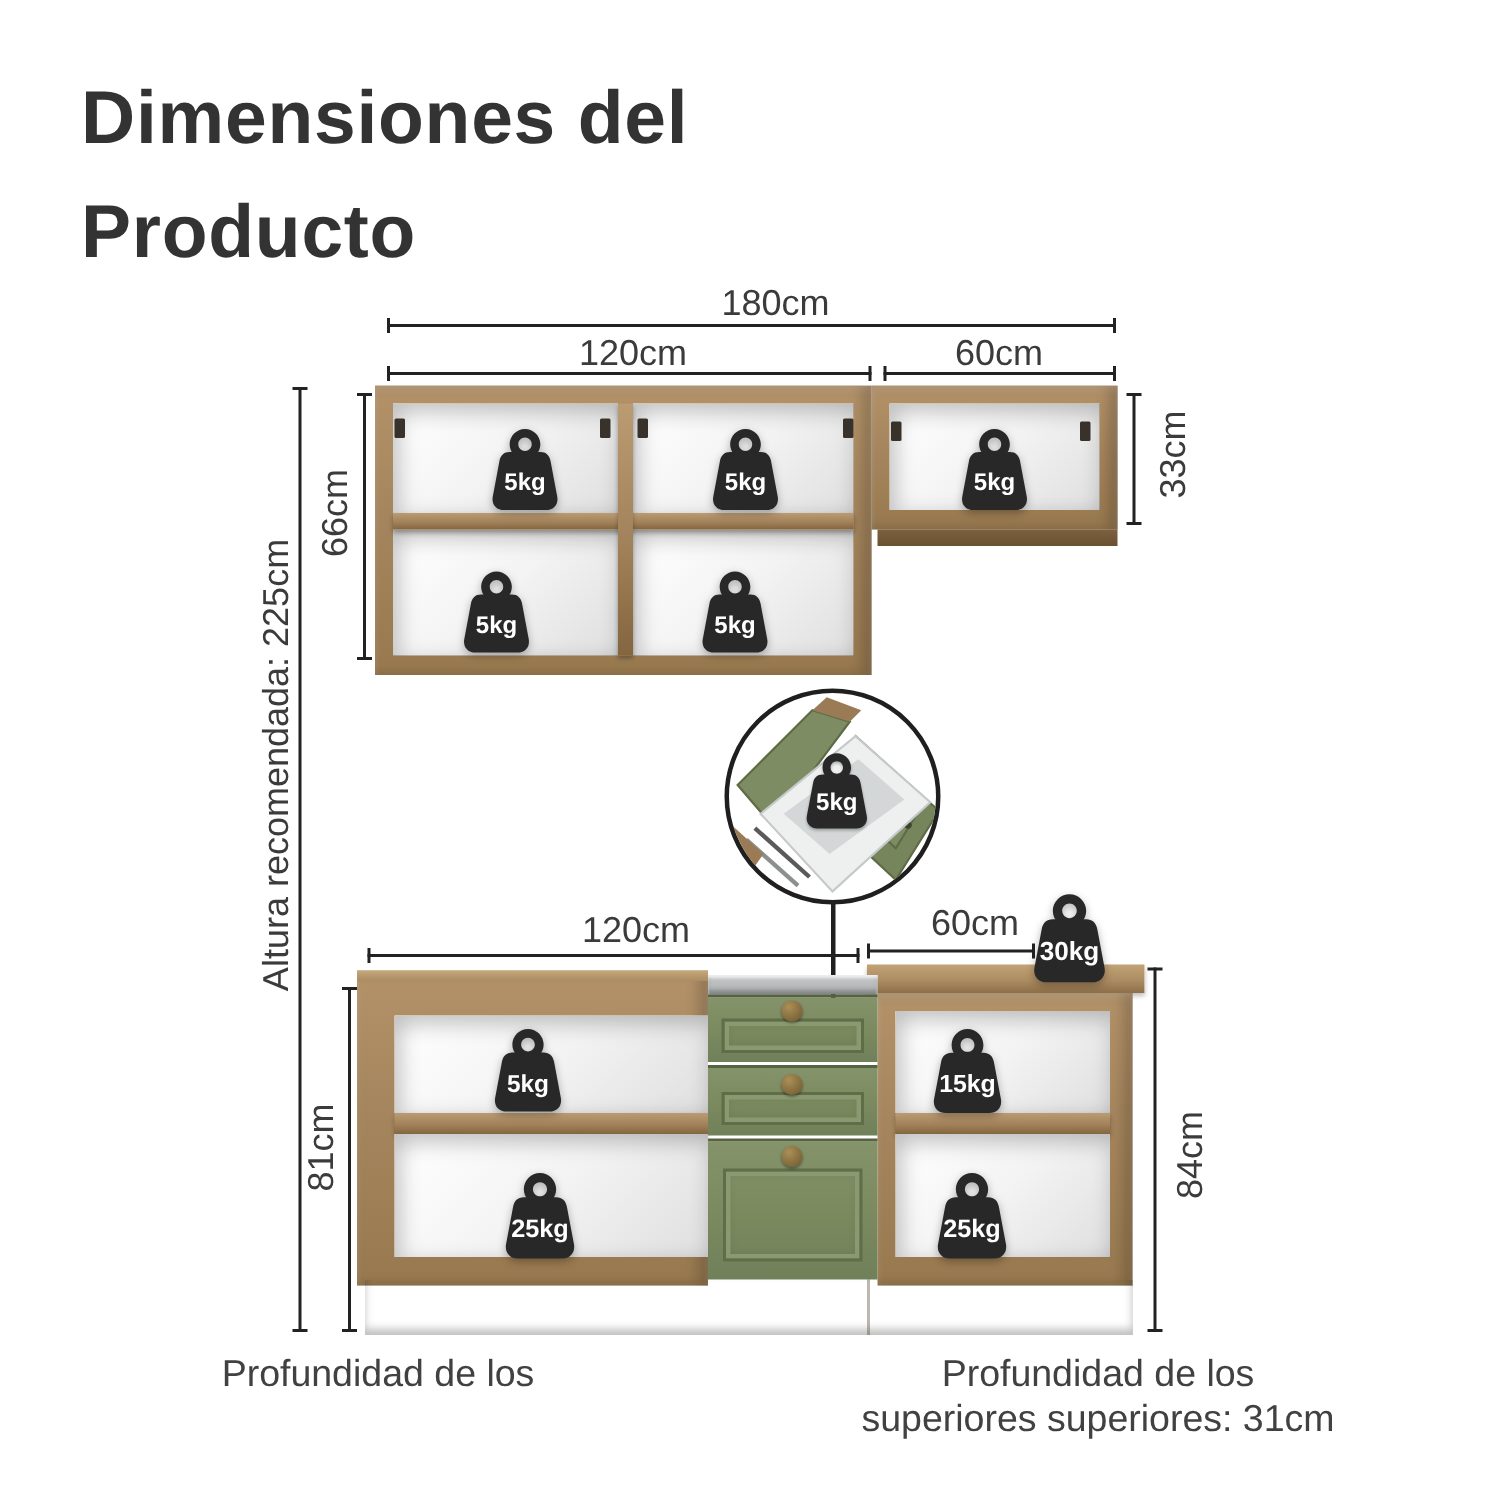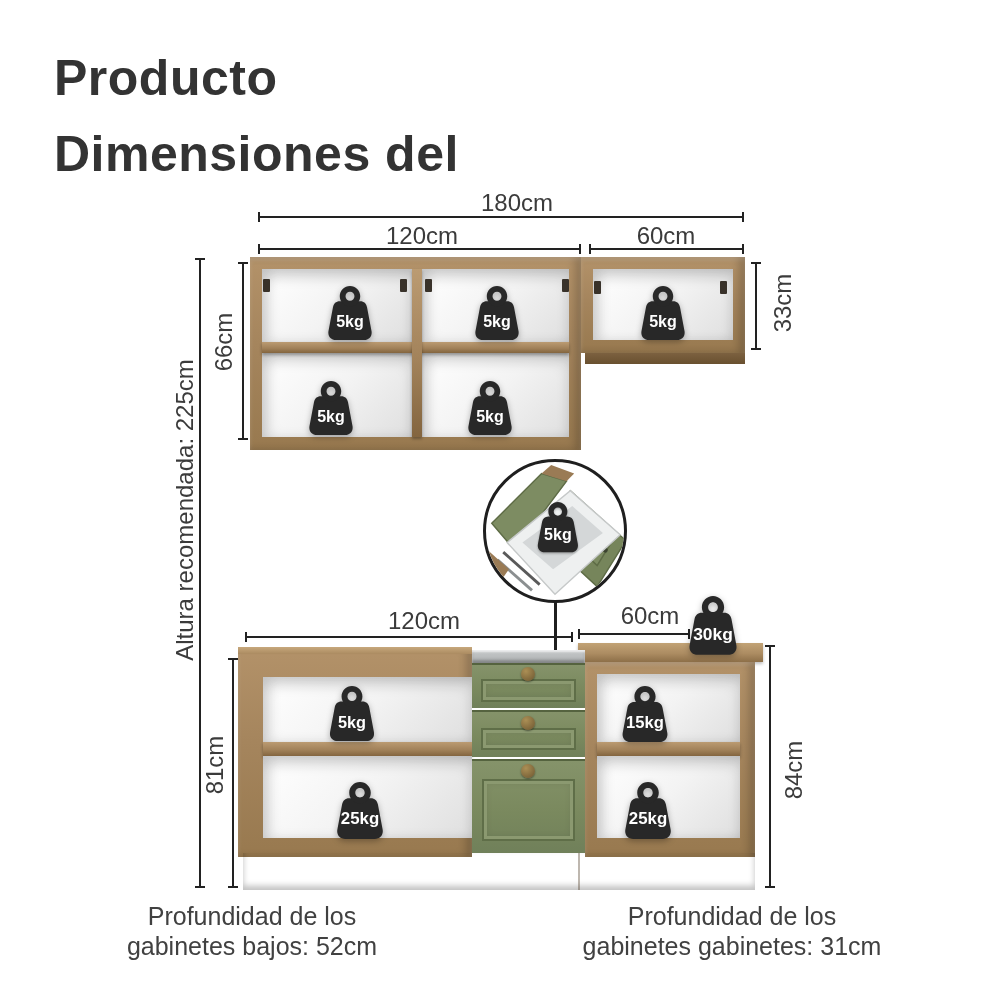--- a/index.html
+++ b/index.html
@@ -63,22 +63,22 @@
     <g id="weight-shape">
       <path class="wi-body" d="M34,27 L66,27 C72,27 75.5,30.5 76.6,36.4 L83.6,73.5 C85,81.5 80,87.5 71.8,87.5 L28.2,87.5 C20,87.5 15,81.5 16.4,73.5 L23.4,36.4 C24.5,30.5 28,27 34,27 Z"></path>
       <path class="wi-body" fill-rule="evenodd" d="M50,3 C58.8,3 66,10.2 66,19 C66,27.8 58.8,35 50,35 C41.2,35 34,27.8 34,19 C34,10.2 41.2,3 50,3 Z M50,12 C46.1,12 43,15.1 43,19 C43,22.9 46.1,26 50,26 C53.9,26 57,22.9 57,19 C57,15.1 53.9,12 50,12 Z"></path>
     </g>
   </defs>
 </svg>
 
 <div id="stage">
 
   <div class="title">
+    <div>Dimensiones del</div>
     <div>Producto</div>
-    <div>Dimensiones del</div>
   </div>
 
   <div class="hlabel" style="left:517px;top:203px;">180cm</div>
   <div class="hline" style="left:258px;top:216px;width:486px;"></div>
 
   <div class="hlabel" style="left:422px;top:236px;">120cm</div>
   <div class="hline" style="left:258px;top:248px;width:323px;"></div>
 
   <div class="hlabel" style="left:666px;top:236px;">60cm</div>
   <div class="hline" style="left:589px;top:248px;width:155px;"></div>
@@ -218,20 +218,19 @@
     <use href="#weight-shape"></use>
       <text class="wi-text" x="50" y="66">25kg</text>
     </svg>
   <svg class="wicon" style="left:678px;top:594px;" width="70" height="64" viewBox="0 0 100 92">
     <use href="#weight-shape"></use>
       <text class="wi-text" x="50" y="66">30kg</text>
     </svg>
 
   <div class="note" style="left:72px;top:901px;">
     <div>Profundidad de los</div>
-    <div>gabinetes bajos: 52cm</div>
   </div>
   <div class="note" style="left:552px;top:901px;">
     <div>Profundidad de los</div>
-    <div>gabinetes gabinetes: 31cm</div>
+    <div>superiores superiores: 31cm</div>
   </div>
 
 </div>
 
 </body></html>

